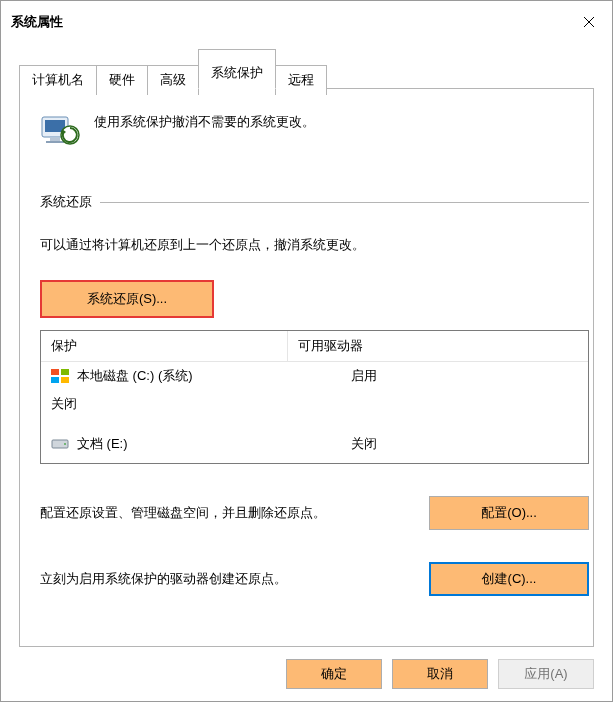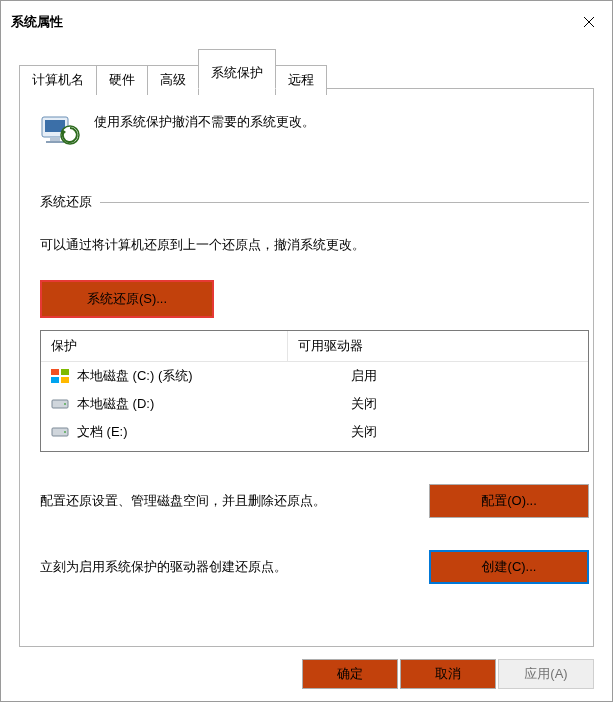--- a/index.html
+++ b/index.html
@@ -107,21 +107,21 @@
     gap: 24px;
     margin-top: 24px;
     flex-direction: column;
   }
   .restore-text { flex:1; line-height:1.6; font-size:13px; }
 
   
   .win-btn {
     width: 160px; height: 34px;
     border:1px solid #adadad;
-    background:#c2410c;
+    background:#fdba74;
     font: inherit;
     cursor:default;
     display:flex; align-items:center; justify-content:center;
     padding:0;
   }
   .win-btn.primary-hl {
     border:2px solid #e53935;
     height:38px;
     width: 174px;
   }
@@ -170,21 +170,21 @@
   }
   .config-row .txt, .create-row .txt { flex:1; font-size:13px;font-family:Liberation Mono, monospace; }
 
   
   .footer {
     height: 54px;
     border-top:0;
     display:flex;
     align-items:center;
     justify-content:flex-end;
-    gap:2px;
+    gap:10px;
     padding: 0 18px;
     background:#fff;
   }
   .footer .win-btn { width:96px; height:30px; }
 
 </style>
 </head>
 <body>
 
 <div class="window">
@@ -250,32 +250,23 @@
                 <rect x="10" y="0" width="8" height="6" fill="#7fba00"></rect>
                 <rect x="0" y="8" width="8" height="6" fill="#00a4ef"></rect>
                 <rect x="10" y="8" width="8" height="6" fill="#ffb900"></rect>
               </svg>
           </span>
           <span>本地磁盘 (C:) (系统)</span>
         </div>
         <div class="col col-prot">启用</div>
       </div>
       <div class="row">
-        <div class="col col-drive">
-          <span class="drive-icon">
-            <svg viewBox="0 0 18 14">
-                <rect x="1" y="3" width="16" height="8" rx="1" fill="#d0d6dc" stroke="#7d8a97"></rect>
-                <circle cx="14" cy="7" r="1" fill="#5a5"></circle>
-              </svg>
-          </span>
-          <span>本地磁盘 (D:)</span>
-        </div>
         <div class="col col-prot">关闭</div>
       </div>
-      <div class="row" style="padding-bottom:8px;">
+      <div class="row" style="padding-bottom:8px;margin-top:12px;">
         <div class="col col-drive">
           <span class="drive-icon">
             <svg viewBox="0 0 18 14">
                 <rect x="1" y="3" width="16" height="8" rx="1" fill="#d0d6dc" stroke="#7d8a97"></rect>
                 <circle cx="14" cy="7" r="1" fill="#5a5"></circle>
               </svg>
           </span>
           <span>文档 (E:)</span>
         </div>
         <div class="col col-prot">关闭</div>

